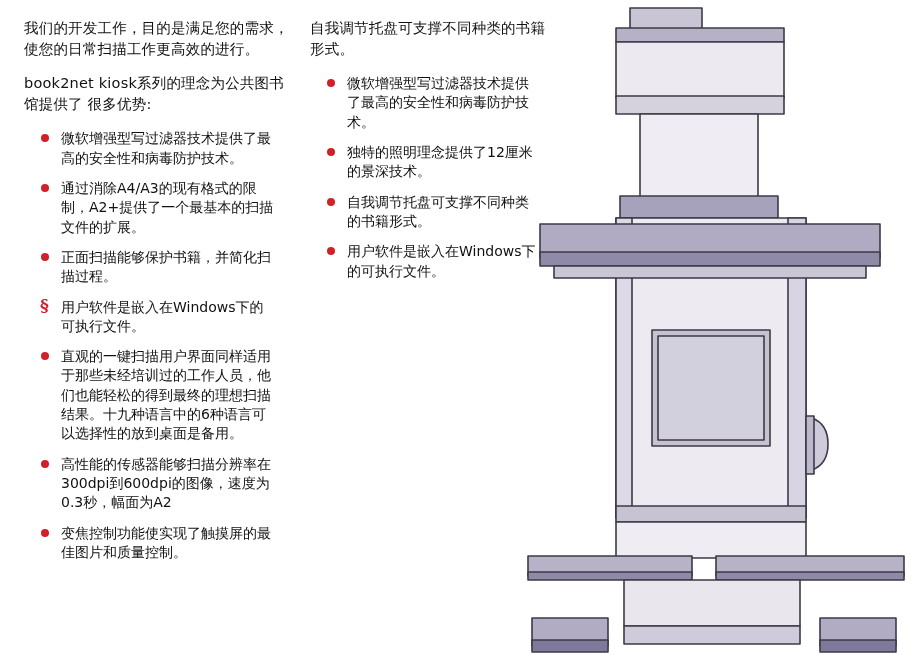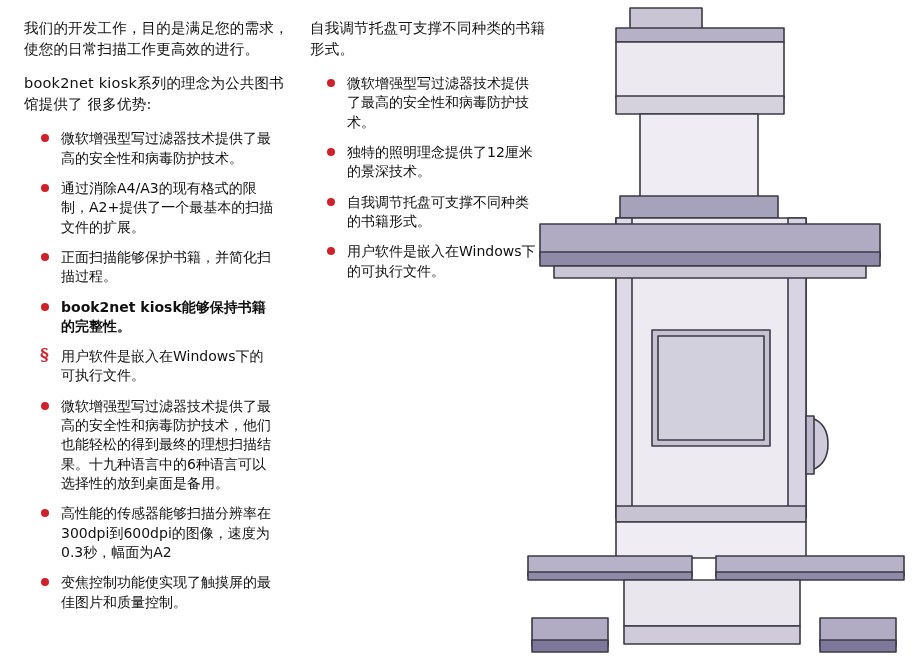--- a/index.html
+++ b/index.html
@@ -106,30 +106,26 @@
       </li>
       <li>
         <span class="bullet"></span>
         <span>通过消除A4/A3的现有格式的限制，A2+提供了一个最基本的扫描文件的扩展。</span>
       </li>
       <li>
         <span class="bullet"></span>
         <span>正面扫描能够保护书籍，并简化扫描过程。</span>
       </li>
       <li>
-        <span class="bullet"></span>
-        <span class="b">book2net  kiosk能够保持书籍的完整性。</span>
-      </li>
-      <li>
         <span class="bullet section">§</span>
         <span>用户软件是嵌入在Windows下的可执行文件。</span>
       </li>
       <li>
         <span class="bullet"></span>
-        <span>微软增强型写过滤器技术提供了最高的安全性和病毒防护技术，他们也能轻松的得到最终的理想扫描结果。十九种语言中的6种语言可以选择性的放到桌面是备用。</span>
+        <span>直观的一键扫描用户界面同样适用于那些未经培训过的工作人员，他们也能轻松的得到最终的理想扫描结果。十九种语言中的6种语言可以选择性的放到桌面是备用。</span>
       </li>
       <li>
         <span class="bullet"></span>
         <span>高性能的传感器能够扫描分辨率在300dpi到600dpi的图像，速度为0.3秒，幅面为A2</span>
       </li>
       <li>
         <span class="bullet"></span>
         <span>变焦控制功能使实现了触摸屏的最佳图片和质量控制。</span>
       </li>
     </ul>

